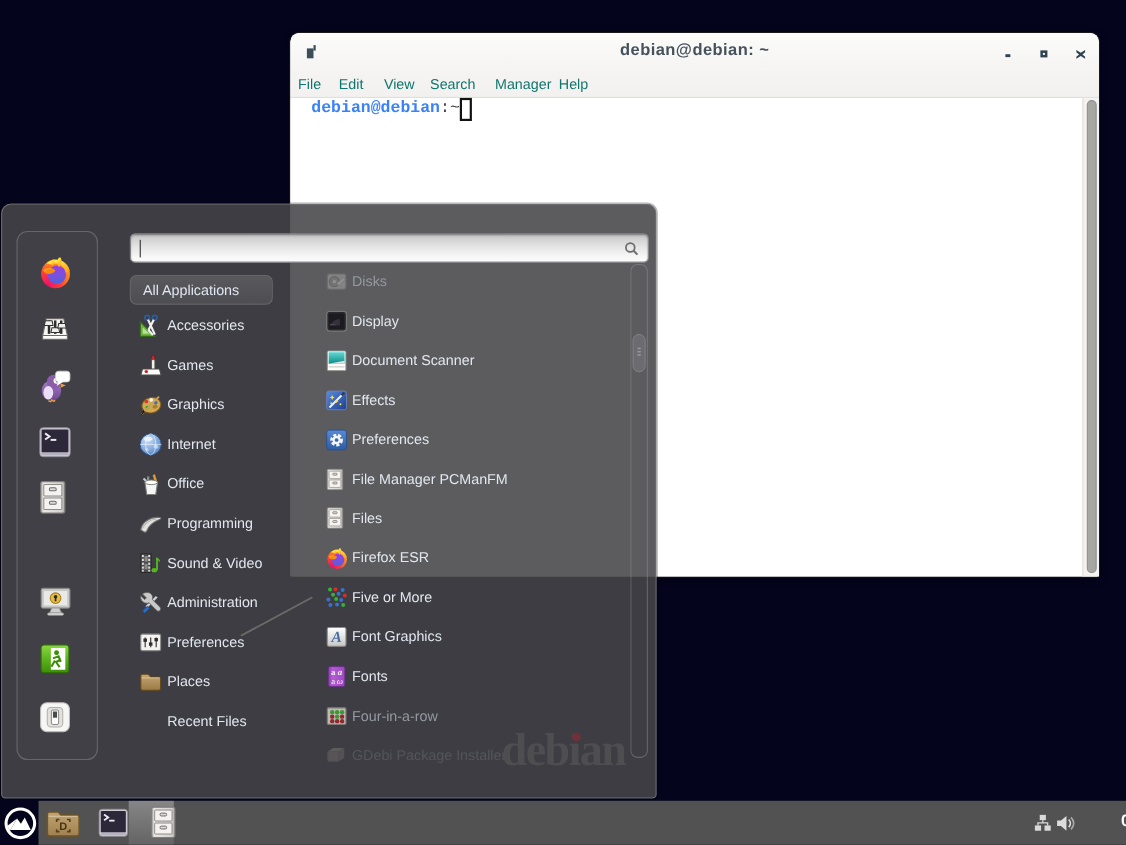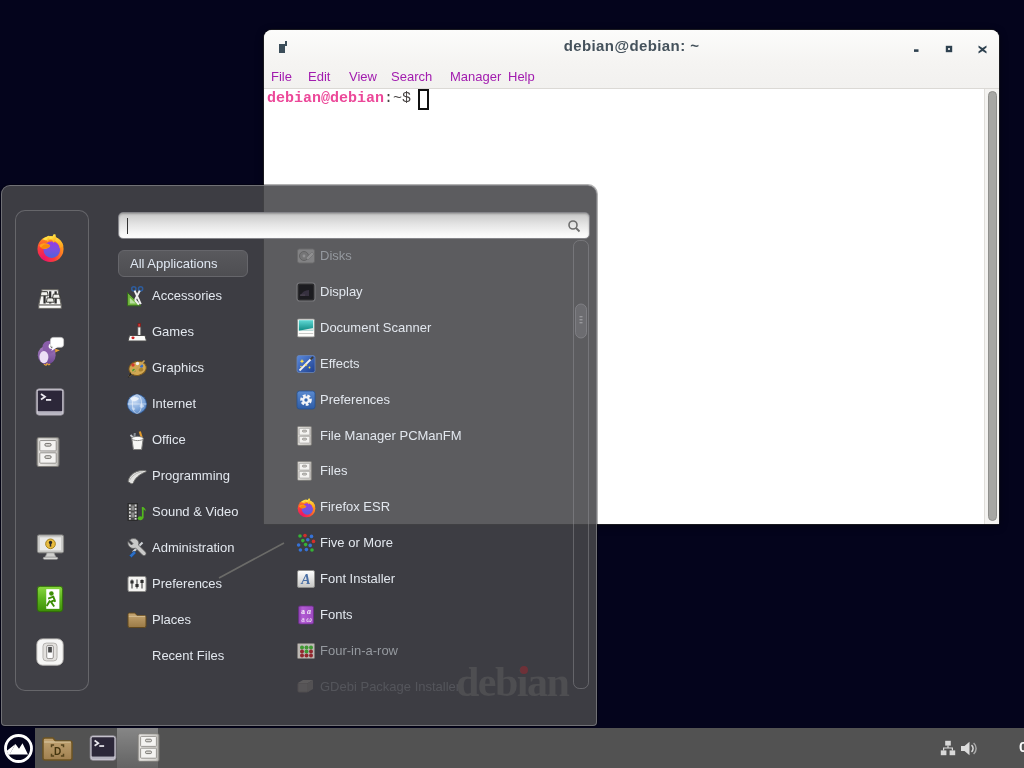--- a/index.html
+++ b/index.html
@@ -11,25 +11,25 @@
   #term{position:absolute;left:264px;top:30px;width:735px;height:494px;
     border-radius:8px 8px 2px 2px;background:#ffffff;
     box-shadow:0 0 0 1px rgba(35,35,35,0.75),0 2px 8px rgba(0,0,0,0.45);}
   #titlebar{position:absolute;left:0;top:0;width:735px;height:33px;
     border-radius:8px 8px 0 0;
     background:linear-gradient(#fcfcfb,#f5f4f2);}
   #titletext{position:absolute;left:0;top:7px;width:735px;text-align:center;
     font-size:15px;font-weight:bold;color:#45525c;letter-spacing:0.4px;}
   #menubar{position:absolute;left:0;top:33px;width:735px;height:25px;
     background:linear-gradient(#f5f4f2,#f2f1ef);border-bottom:1px solid #dbd9d5;}
-  .mitem{position:absolute;top:39px;font-size:13px;color:#a21caf;}
+  .mitem{position:absolute;top:39px;font-size:13px;color:#0f766e;}
   #tcontent{position:absolute;left:0;top:59px;width:735px;height:435px;background:#fff;}
   #tprompt{position:absolute;left:3px;top:1px;font-family:"Liberation Mono",monospace;
     font-size:15px;color:#454140;}
-  #tprompt b{color:#ec4899;}
+  #tprompt b{color:#3b82f6;margin-left:16px;}
   #cursor{position:absolute;left:154px;top:0px;width:7px;height:17px;border:2px solid #111;background:#fff;}
   #tscroll{position:absolute;right:0;top:0;width:14px;height:435px;background:#f4f3f1;border-left:1px solid #e0deda;}
   #tthumb{position:absolute;right:2px;top:2px;width:9px;height:430px;background:#a7a7a4;border-radius:4.5px;border:1px solid #8f8f8c;box-sizing:border-box;}
   
   .wbtn{position:absolute;top:15px;}
   
   #menu{position:absolute;left:1px;top:185px;width:596px;height:541px;
     background:rgba(70,70,73,0.88);
     border:1px solid rgba(155,155,158,0.55);
     border-radius:9px 9px 4px 4px;
@@ -408,21 +408,21 @@
         <div class="ai" id="ai-fontsel"><svg width="20" height="20" viewBox="0 0 20 20">
             <defs>
               <linearGradient id="g5" x1="0" y1="0" x2="0" y2="1">
                 <stop offset="0" stop-color="#ffffff"></stop>
                 <stop offset="1" stop-color="#c6c6c4"></stop>
               </linearGradient>
             </defs>
             <rect x="1.5" y="1.5" width="17" height="17" rx="1.5" fill="url(#g5)" stroke="#8e8e8c" stroke-width="1"></rect>
             <text x="10" y="15" font-family="Liberation Serif,serif" font-style="italic" font-weight="bold" font-size="14" fill="#4a6fa5" text-anchor="middle">A</text>
           </svg></div>
-        <span class="at">Font Installer</span>
+        <span class="at">Font Graphics</span>
       </div>
       <div class="app " style="top:411px">
         <div class="ai" id="ai-fonts"><svg width="20" height="20" viewBox="0 0 20 20">
             <defs>
               <linearGradient id="g6" x1="0" y1="0" x2="1" y2="0">
                 <stop offset="0" stop-color="#8a3fae"></stop>
                 <stop offset="0.25" stop-color="#b35cd4"></stop>
                 <stop offset="1" stop-color="#9c49c0"></stop>
               </linearGradient>
             </defs>

